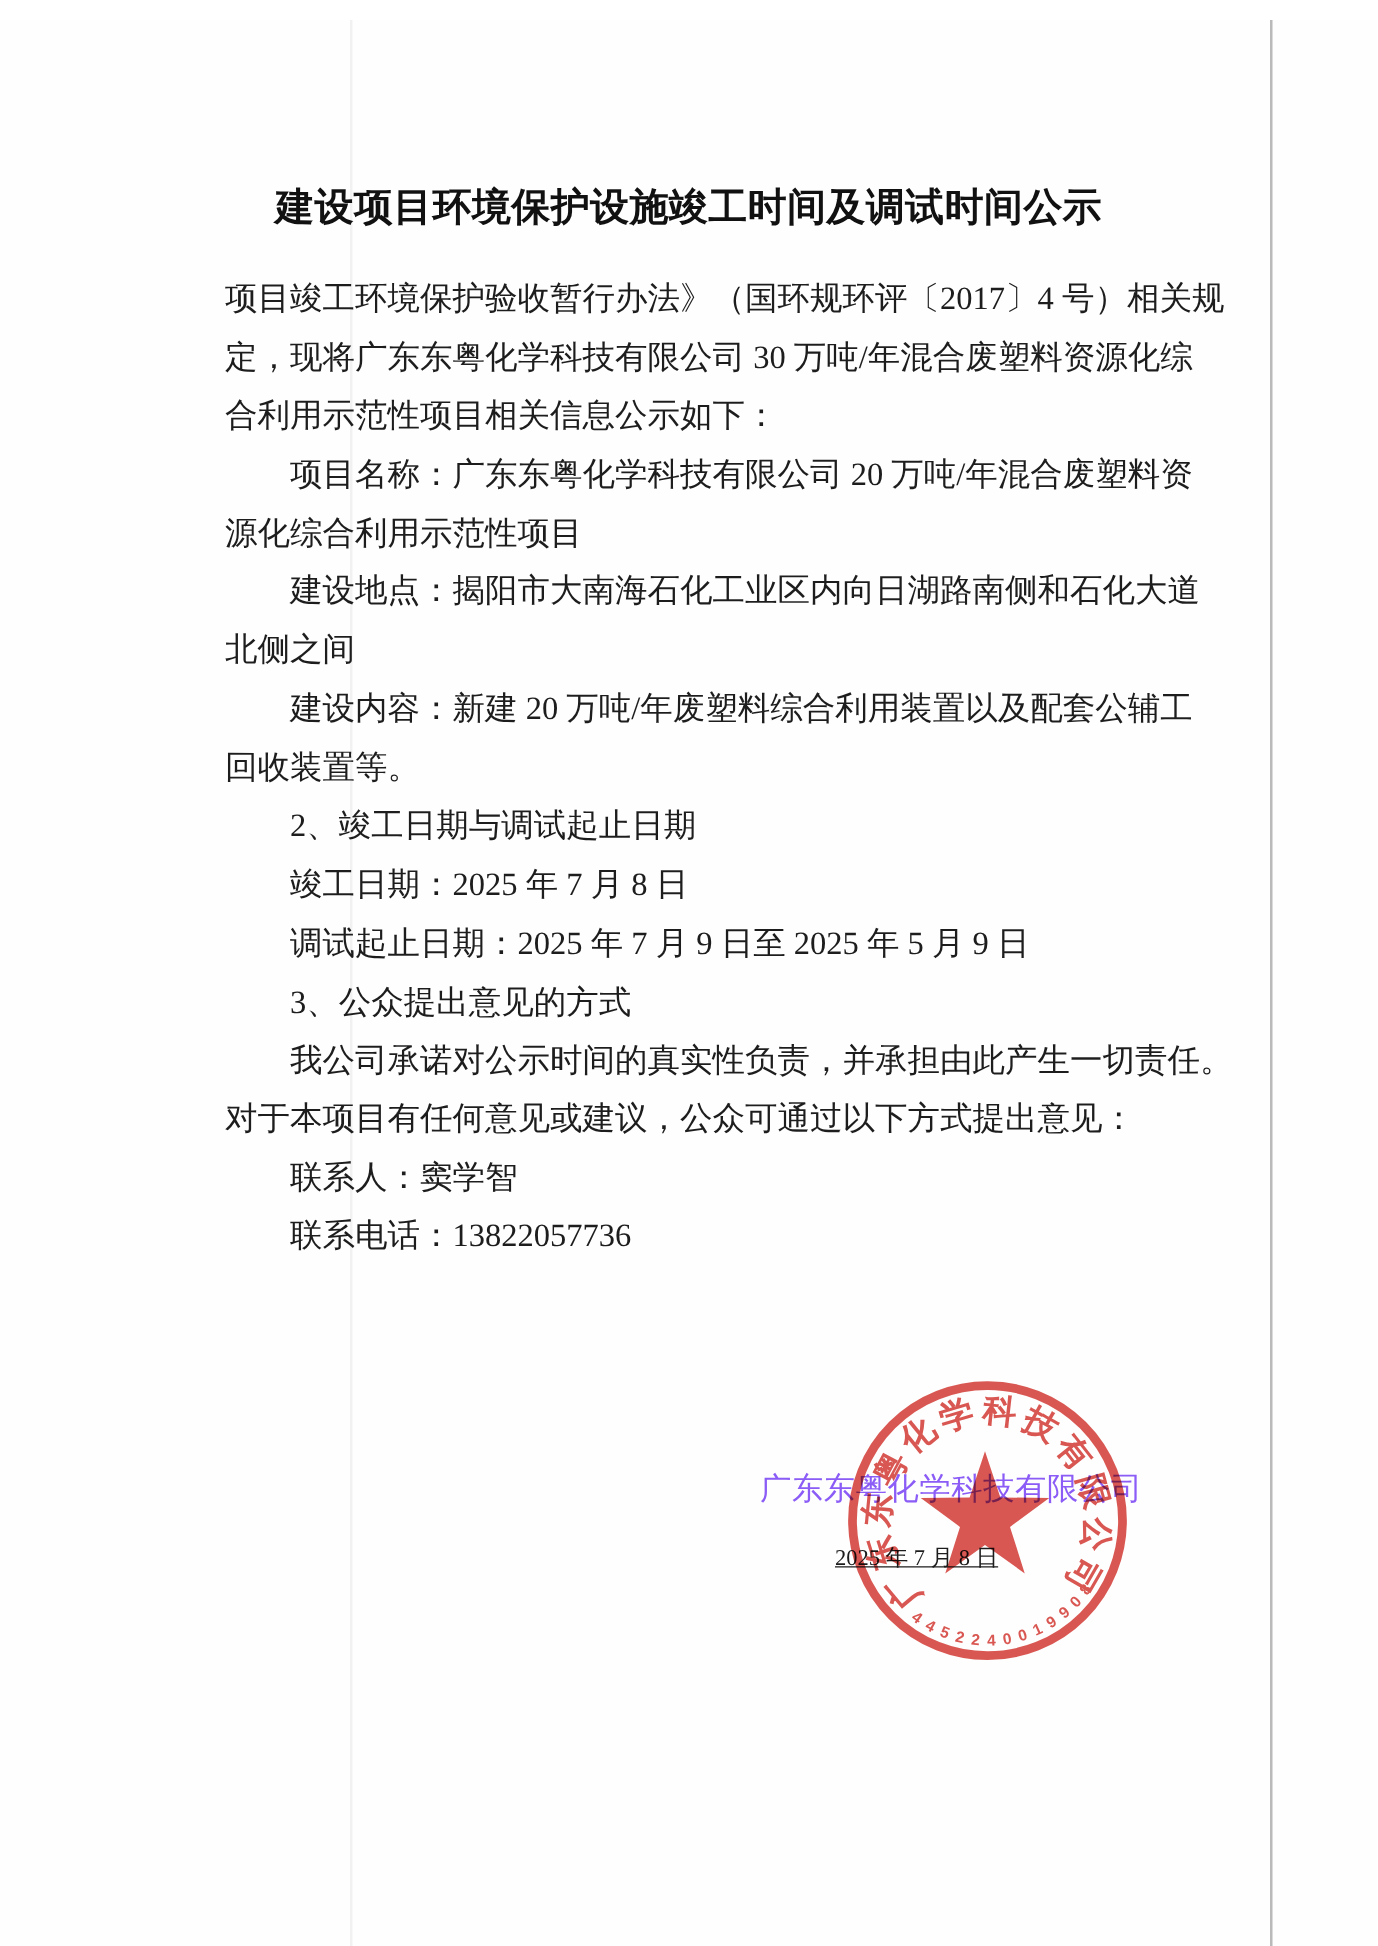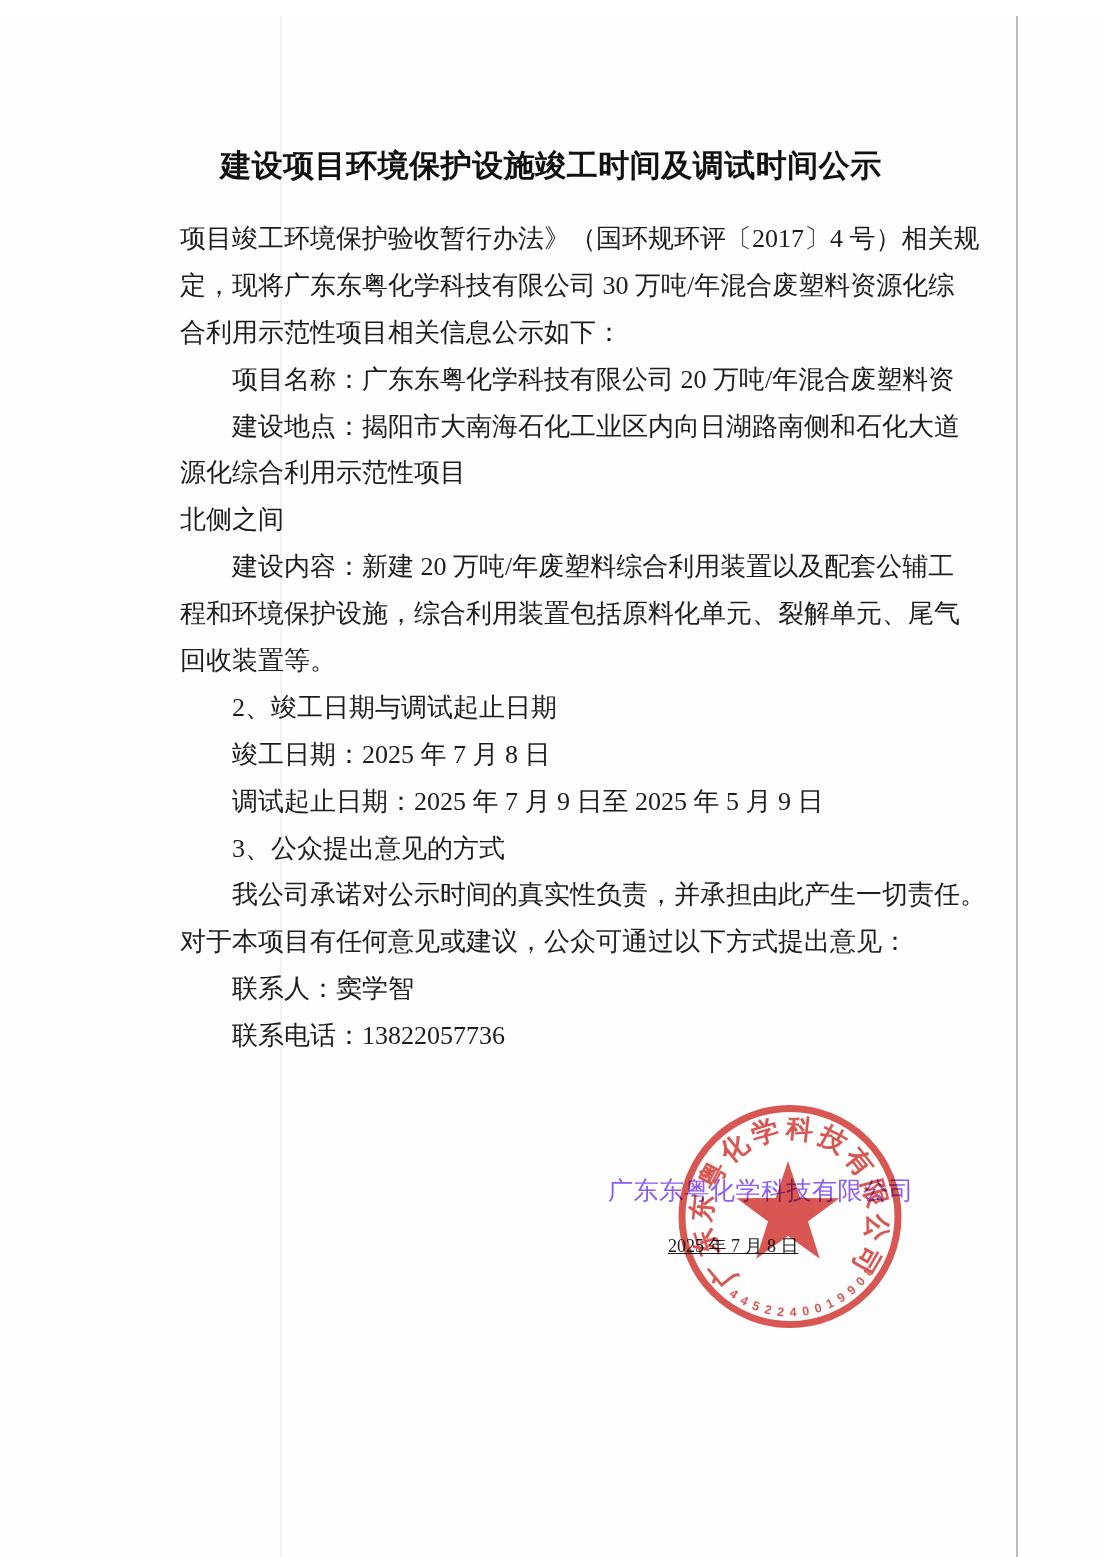--- a/index.html
+++ b/index.html
@@ -69,25 +69,24 @@
   <div class="edge-line"></div>
   <div class="bottom-line"></div>
 
   <h1 class="title">建设项目环境保护设施竣工时间及调试时间公示</h1>
 
   <div class="body-text">
     <div class="ln">项目竣工环境保护验收暂行办法》（国环规环评〔2017〕4 号）相关规</div>
     <div class="ln">定，现将广东东粤化学科技有限公司 30 万吨/年混合废塑料资源化综</div>
     <div class="ln">合利用示范性项目相关信息公示如下：</div>
     <div class="ln indent">项目名称：广东东粤化学科技有限公司 20 万吨/年混合废塑料资</div>
+    <div class="ln">源化综合利用示范性项目</div>
     <div class="ln indent">建设地点：揭阳市大南海石化工业区内向日湖路南侧和石化大道</div>
-    <div class="ln">源化综合利用示范性项目</div>
     <div class="ln">北侧之间</div>
     <div class="ln indent">建设内容：新建 20 万吨/年废塑料综合利用装置以及配套公辅工</div>
-    <div class="ln">程和环境保护设施，综合利用装置包括原料化单元、裂解单元、尾气</div>
     <div class="ln">回收装置等。</div>
     <div class="ln indent">2、竣工日期与调试起止日期</div>
     <div class="ln indent">竣工日期：2025 年 7 月 8 日</div>
     <div class="ln indent">调试起止日期：2025 年 7 月 9 日至 2025 年 5 月 9 日</div>
     <div class="ln indent">3、公众提出意见的方式</div>
     <div class="ln indent">我公司承诺对公示时间的真实性负责，并承担由此产生一切责任。</div>
     <div class="ln">对于本项目有任何意见或建议，公众可通过以下方式提出意见：</div>
     <div class="ln indent">联系人：窦学智</div>
     <div class="ln indent">联系电话：13822057736</div>
   </div>

